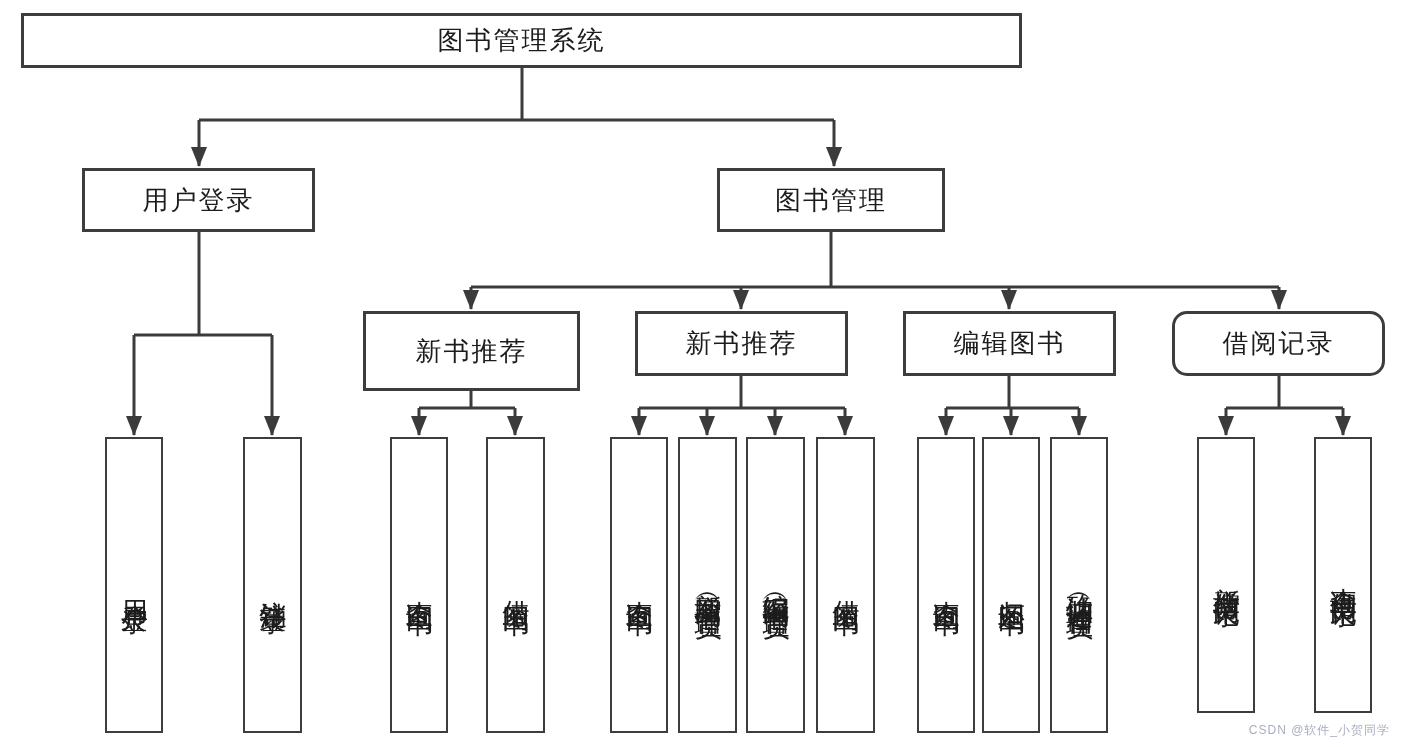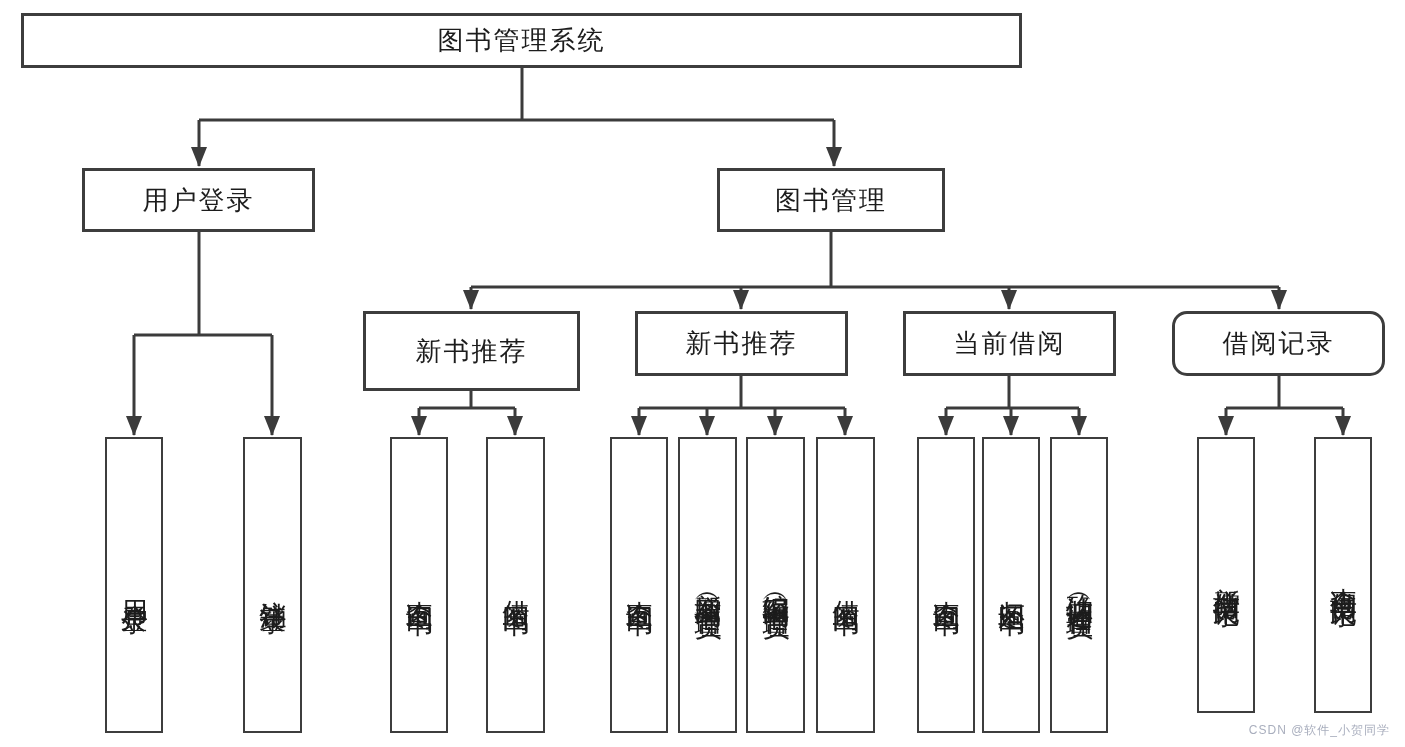--- a/index.html
+++ b/index.html
@@ -103,21 +103,21 @@
     </g>
   </svg>
 
   <div class="node" style="left:21px; top:13px; width:1001px; height:55px;">图书管理系统</div>
 
   <div class="node" style="left:82px; top:168px; width:233px; height:64px;">用户登录</div>
   <div class="node" style="left:717px; top:168px; width:228px; height:64px;">图书管理</div>
 
   <div class="node" style="left:363px; top:311px; width:217px; height:80px;">新书推荐</div>
   <div class="node" style="left:635px; top:311px; width:213px; height:65px;">新书推荐</div>
-  <div class="node" style="left:903px; top:311px; width:213px; height:65px;">当前借阅</div>
+  <div class="node" style="left:903px; top:311px; width:213px; height:65px;">编辑图书</div>
   <div class="node" style="left:1172px; top:311px; width:213px; height:65px;border-radius:15px;">借阅记录</div>
 
   <div class="node leaf" style="left:105px; top:437px; width:58px; height:296px;">用户登录</div>
   <div class="node leaf" style="left:243px; top:437px; width:59px; height:296px;">注销登录</div>
 
   <div class="node leaf" style="left:390px; top:437px; width:58px; height:296px;">查询图书</div>
   <div class="node leaf" style="left:486px; top:437px; width:59px; height:296px;">借阅图书</div>
 
   <div class="node leaf" style="left:610px; top:437px; width:58px; height:296px;">查询图书</div>
   <div class="node leaf" style="left:678px; top:437px; width:59px; height:296px;">新增图书（管理员）</div>

